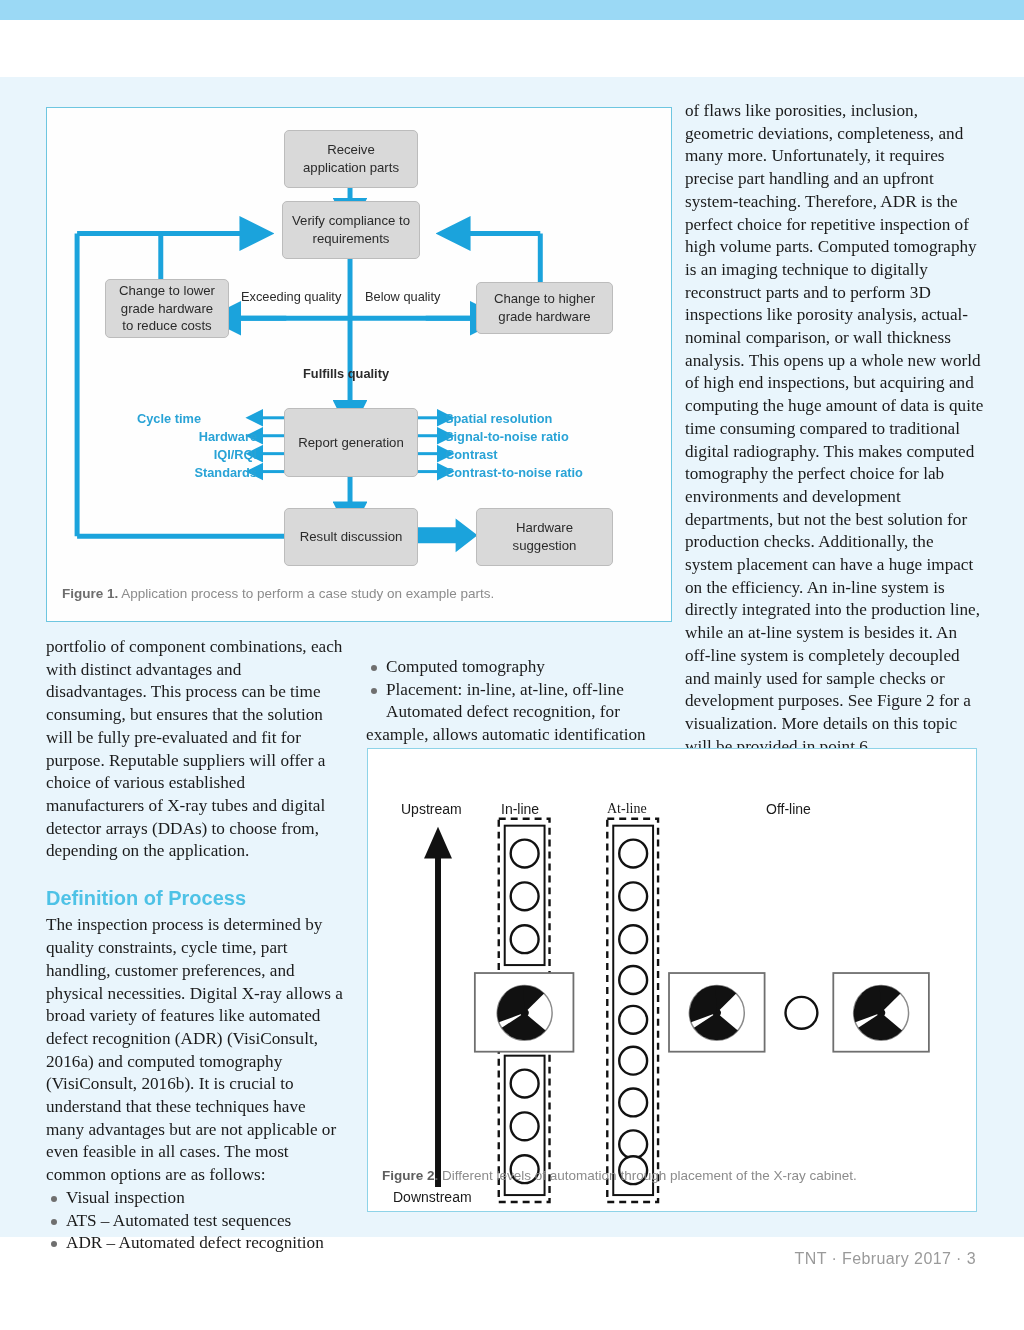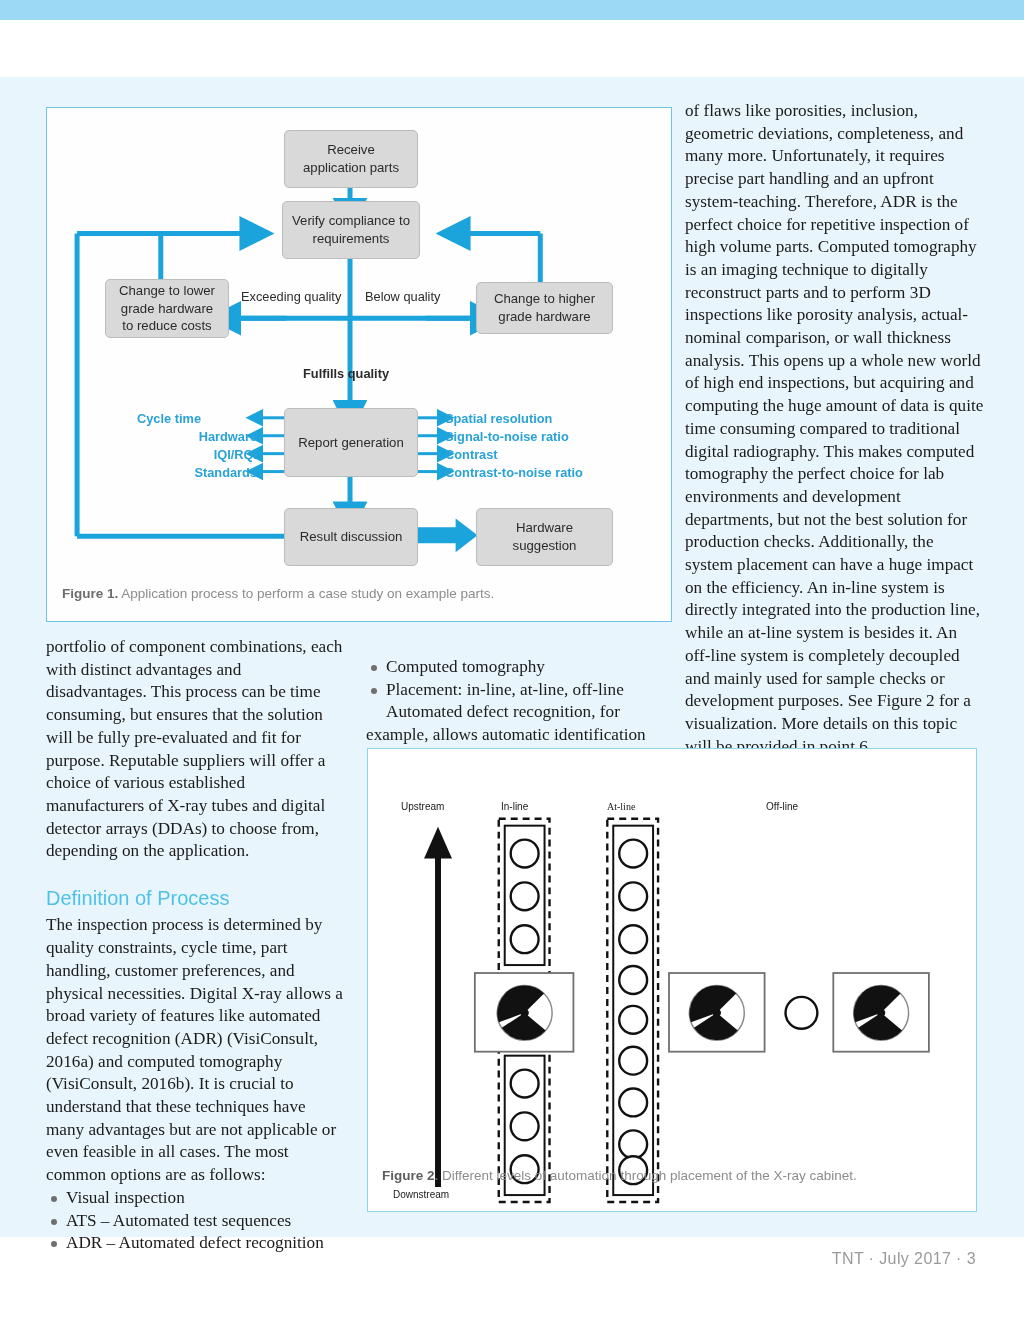--- a/index.html
+++ b/index.html
@@ -52,59 +52,59 @@
     position:absolute;left:367px;top:748px;width:610px;height:464px;
     background:#ffffff;border:1.5px solid #8ed3e8;box-sizing:border-box;
   }
   .fig2-canvas{position:absolute;left:0;top:0;width:100%;height:100%;}
   .fig2-cap{
     position:absolute;left:382px;top:1168px;width:590px;
     font-family:"Liberation Sans", sans-serif;font-size:13.5px;color:#8c8c8c;
   }
   .fig2-cap b{color:#5e5e5e;font-weight:bold;}
   .f2label{
-    position:absolute;font-family:"Liberation Sans", sans-serif;font-size:10px;
+    position:absolute;font-family:"Liberation Sans", sans-serif;font-size:14px;
     color:#1a1a1a;white-space:nowrap;
   }
 
   
   .col{
     position:absolute;
     font-family:"Liberation Serif", serif;
     font-size:17.2px;line-height:1.32;color:#1b1b1b;
     text-align:left;
   }
   .col p{margin:0 0 0 0;}
   .col-left{left:46px;top:636px;width:300px;}
   .col-mid{left:366px;top:620px;width:300px;margin-top:36px;}
   .col-right{left:685px;top:100px;width:300px;}
 
   .sec-head{
     font-family:"Liberation Sans", sans-serif;
-    font-size:20px;color:#4ec2e6;margin:22px 0 3px 0;font-weight:normal;
+    font-size:20px;color:#4ec2e6;margin:22px 0 3px 0;font-weight:bold;
   }
   ul.bl{list-style:none;margin:0;padding:0;}
   ul.bl li{
     position:relative;padding-left:20px;margin:0;
     font-size:17.2px;line-height:1.32;
   }
   ul.bl li:before{
     content:"";position:absolute;left:5px;top:9px;
     width:6px;height:6px;border-radius:50%;background:#6f6f6f;
   }
   .cont{margin-top:0;}
 </style>
 </head>
 <body>
 
 <div class="top-band"></div>
 <div class="white-band"></div>
 <div class="page-bg"></div>
 <div class="footer-bar"></div>
-<div class="footer-text">TNT · July 2017 · 3</div>
+<div class="footer-text">TNT · February 2017 · 3</div>
 
 <div class="fig1-box">
   <svg class="fig1-canvas" viewBox="0 0 626 515">
     <defs>
       <marker id="ah" markerWidth="7" markerHeight="7" refX="1" refY="3.5" orient="auto">
         <polygon points="0,0 7,3.5 0,7" fill="#1ba3dc"></polygon>
       </marker>
       <marker id="ahs" markerWidth="6" markerHeight="6" refX="1" refY="3" orient="auto">
         <polygon points="0,0 6,3 0,6" fill="#1ba3dc"></polygon>
       </marker>

